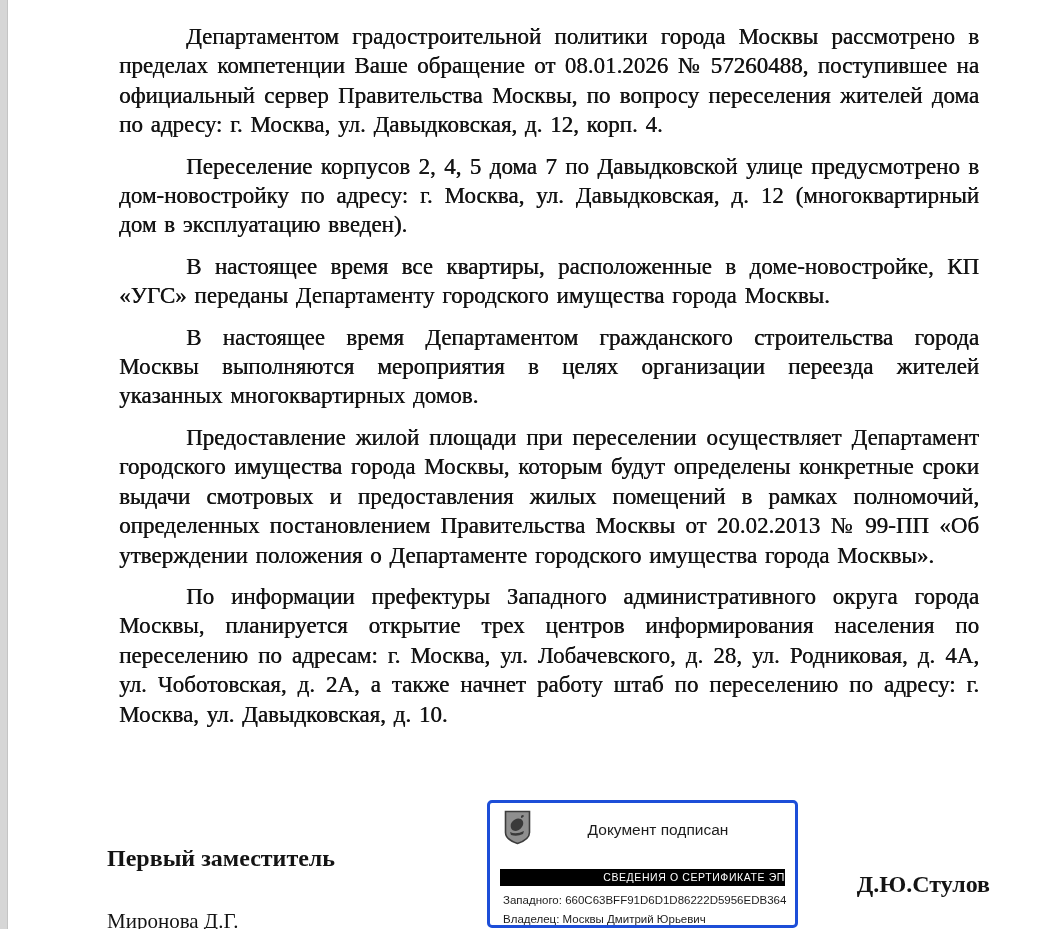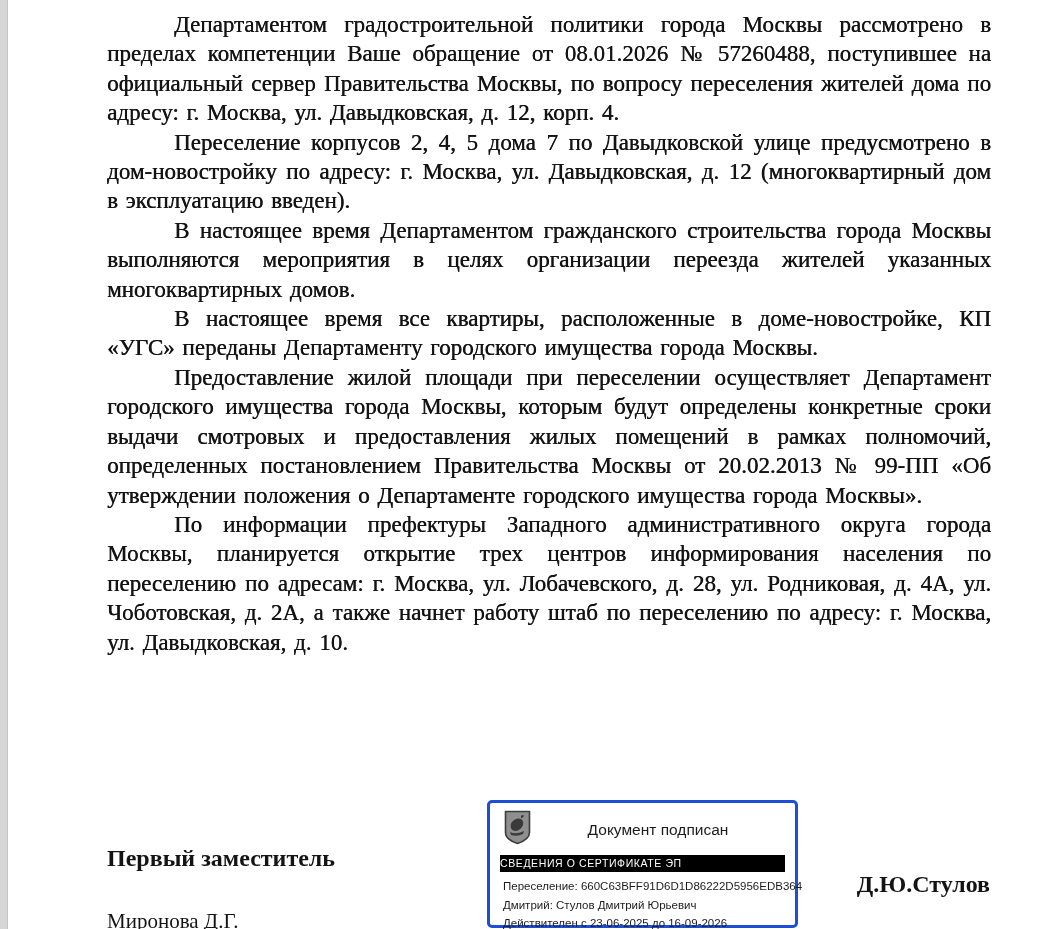--- a/index.html
+++ b/index.html
@@ -26,21 +26,21 @@
     position: absolute;
     left: 107px;
     top: 10px;
     width: 884px;
     font-size: 23px;
     line-height: 29.4px;
     text-align: justify;
     text-shadow: 0.4px 0 0 currentColor; 
   }
   .doc-body p {
-    margin: 0;
+    margin: 12px;
     text-indent: 67px;
     word-spacing: 2px;
   }
   .sig-area {
     position: absolute;
     left: 0; top: 797px;
     width: 1052px; height: 132px;
   }
   .sig-title {
     position: absolute;
@@ -83,24 +83,24 @@
     margin-left: 4px;
   }
   .stamp-title {
     flex: 1;
     text-align: center;
     font-size: 15.5px;
     line-height: 19px;
     color: #1c1c1c;
   }
   .stamp-bar {
-    margin-top: 6px;
+    margin-top: 20px;
     background: #000000;
     color: #ffffff;
-    text-align: left;
+    text-align: right;
     font-size: 10.5px;
     line-height: 15px;
     letter-spacing: 0.6px;
     padding: 1px 0;
   }
   .stamp-details {
     margin-top: 5px;
     margin-left: 3px;
     font-size: 11.5px;
     line-height: 18.5px;
@@ -109,22 +109,22 @@
   .stamp-details div { white-space: nowrap; }
 </style>
 </head>
 <body>
 
 <div class="edge-strip"></div>
 
 <div class="doc-body">
   <p>Департаментом градостроительной политики города Москвы рассмотрено в пределах компетенции Ваше обращение от 08.01.2026 № 57260488, поступившее на официальный сервер Правительства Москвы, по вопросу переселения жителей дома по адресу: г. Москва, ул. Давыдковская, д. 12, корп. 4.</p>
   <p>Переселение корпусов 2, 4, 5 дома 7 по Давыдковской улице предусмотрено в дом-новостройку по адресу: г. Москва, ул. Давыдковская, д. 12 (многоквартирный дом в эксплуатацию введен).</p>
+  <p>В настоящее время все квартиры, расположенные в доме-новостройке, КП «УГС» переданы Департаменту городского имущества города Москвы.</p>
   <p>В настоящее время Департаментом гражданского строительства города Москвы выполняются мероприятия в целях организации переезда жителей указанных многоквартирных домов.</p>
-  <p>В настоящее время все квартиры, расположенные в доме-новостройке, КП «УГС» переданы Департаменту городского имущества города Москвы.</p>
   <p>Предоставление жилой площади при переселении осуществляет Департамент городского имущества города Москвы, которым будут определены конкретные сроки выдачи смотровых и предоставления жилых помещений в рамках полномочий, определенных постановлением Правительства Москвы от 20.02.2013 № 99-ПП «Об утверждении положения о Департаменте городского имущества города Москвы».</p>
   <p>По информации префектуры Западного административного округа города Москвы, планируется открытие трех центров информирования населения по переселению по адресам: г. Москва, ул. Лобачевского, д. 28, ул. Родниковая, д. 4А, ул. Чоботовская, д. 2А, а также начнет работу штаб по переселению по адресу: г. Москва, ул. Давыдковская, д. 10.</p>
 </div>
 
 <div class="sig-area">
 
   <div class="sig-title">
     <div>Первый заместитель</div>
   </div>
 
@@ -137,22 +137,22 @@
           <path d="M8 12 q4 -5 9 -3 q3 2 2 6 q-2 5 -7 6 q-4 0 -5 -3 q-1 -4 1 -6 z" fill="#3a3a3a"></path>
           <path d="M6 22 q6 3 14 -1 l-1 3 q-6 3 -12 1 z" fill="#3a3a3a"></path>
         </svg>
       </span>
       <span class="stamp-title">
         <span style="display:block">Документ подписан</span>
       </span>
     </div>
     <div class="stamp-bar">СВЕДЕНИЯ О СЕРТИФИКАТЕ ЭП</div>
     <div class="stamp-details">
-      <div>Переселение: 660C63BFF91D6D1D86222D5956EDB364</div>
-      <div>Дмитрий: Стулов Дмитрий Юрьевич</div>
+      <div>Западного: 660C63BFF91D6D1D86222D5956EDB364</div>
+      <div>Владелец: Москвы Дмитрий Юрьевич</div>
       <div>Действителен с 23-06-2025 до 16-09-2026</div>
     </div>
   </div>
 
   <div class="sig-name">Д.Ю.Стулов</div>
 
   <div class="executor">Миронова Д.Г.</div>
 
 </div>
 

